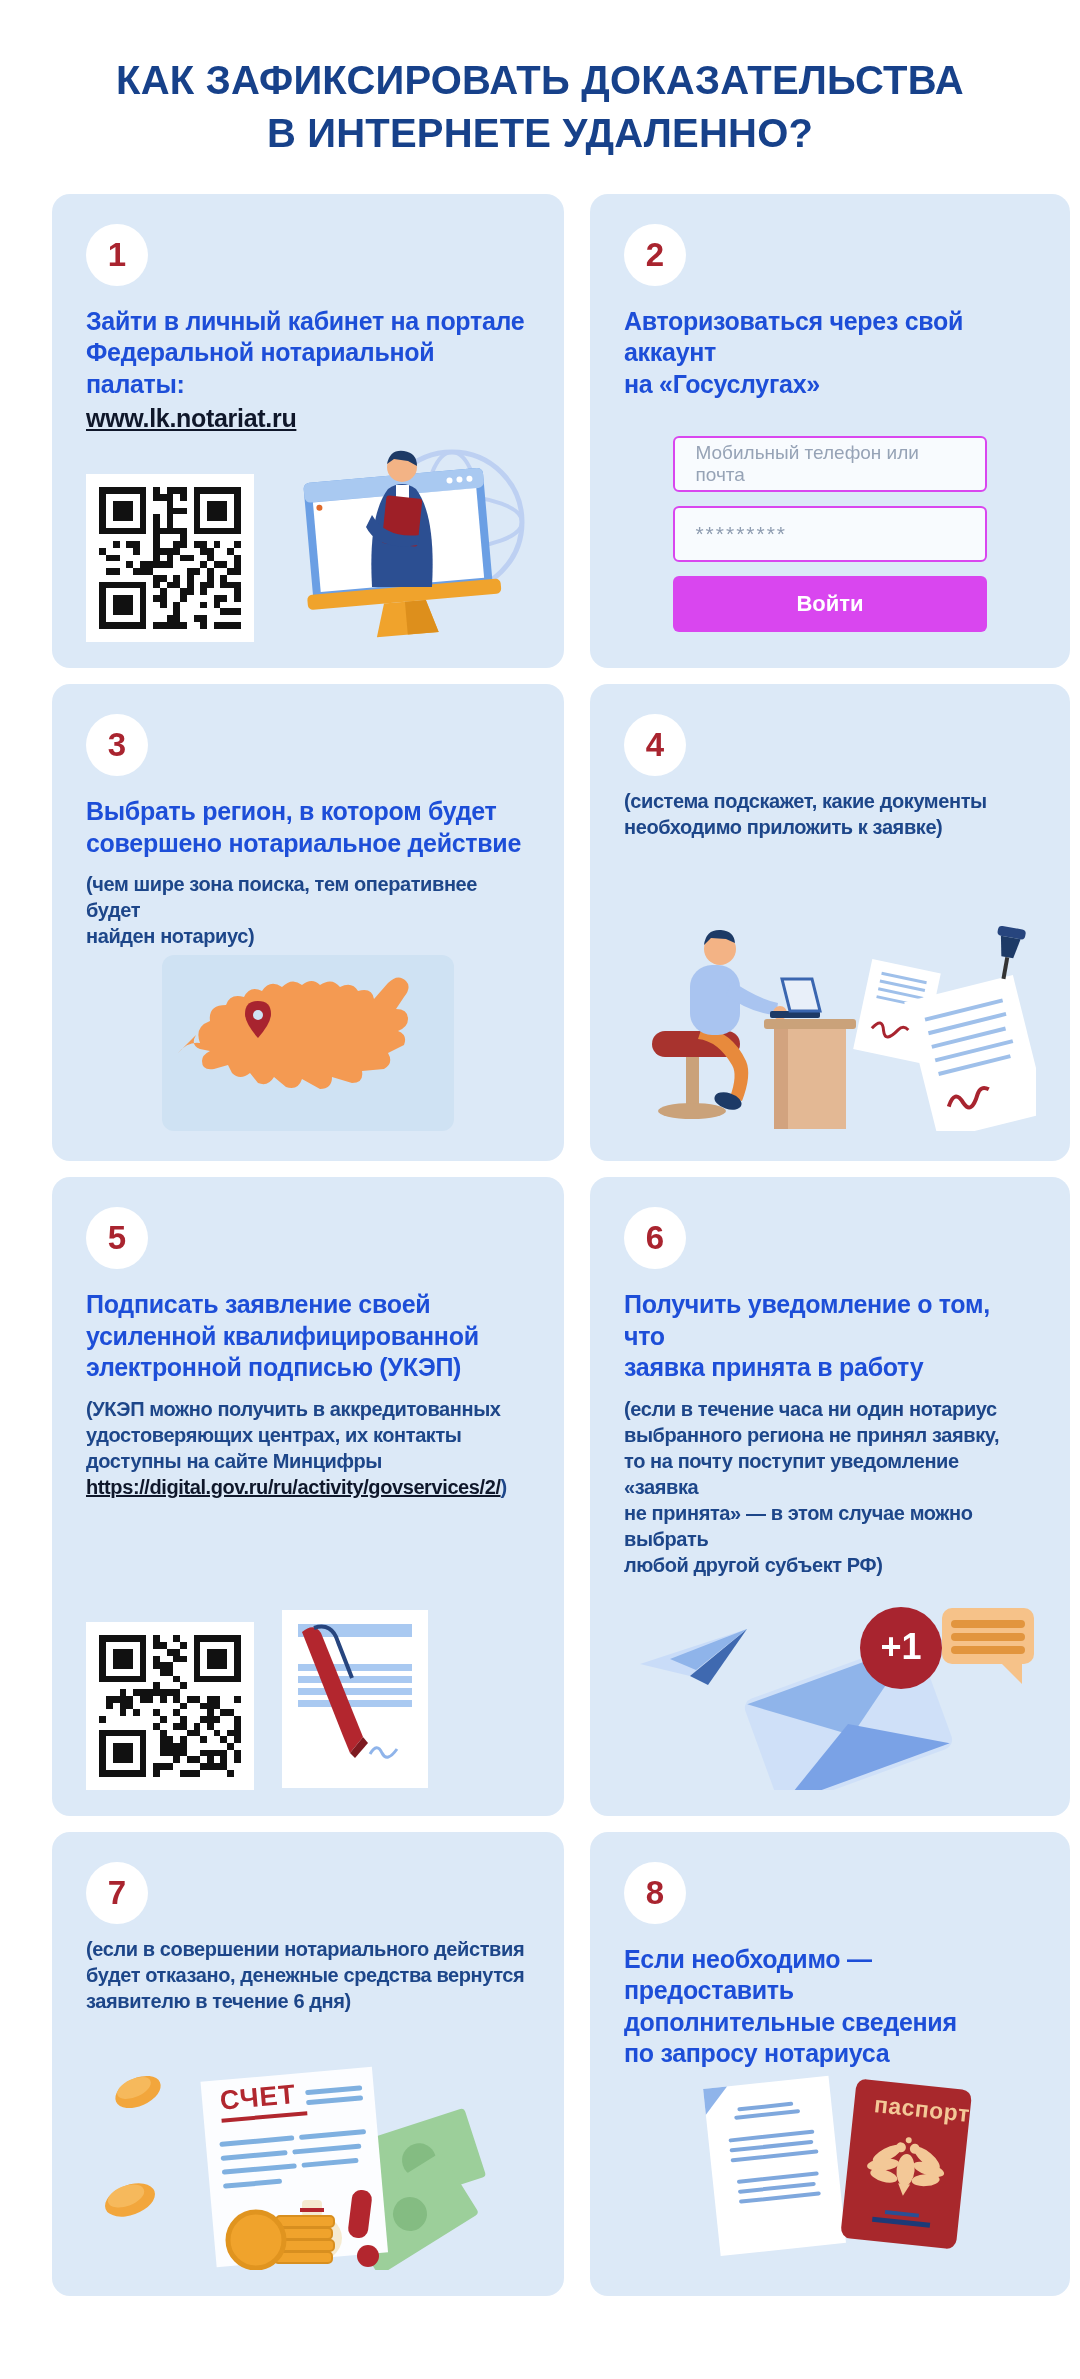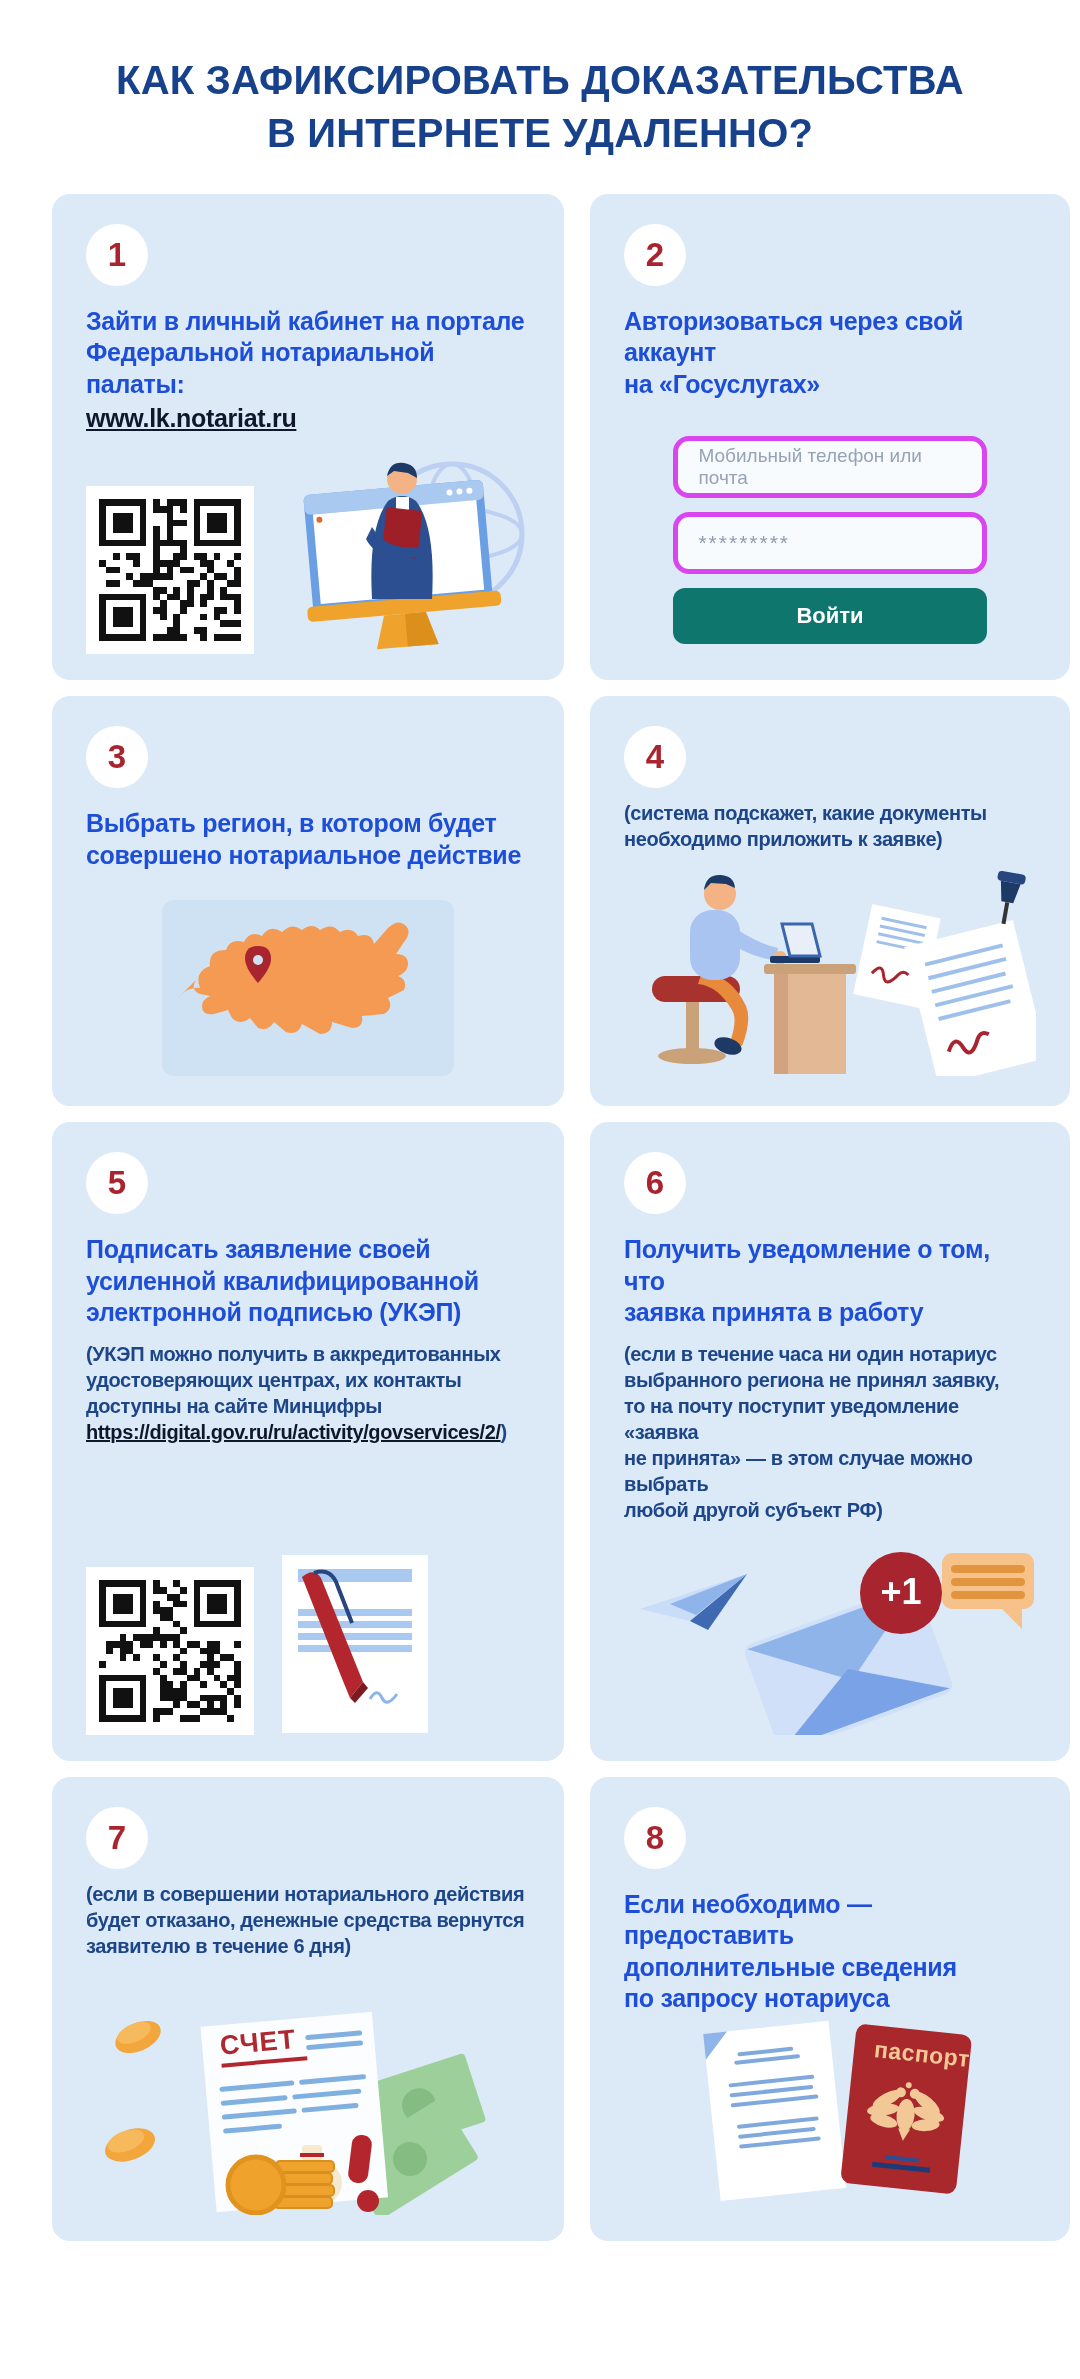--- a/index.html
+++ b/index.html
@@ -16,23 +16,23 @@
   .card-title{margin-top:20px;font-size:25px;line-height:1.26;font-weight:bold;color:#1d4ed8;white-space:pre-line;letter-spacing:-.3px;}
   .note{margin-top:12px;font-size:20px;line-height:1.3;font-weight:bold;color:#1d4689;white-space:pre-line;letter-spacing:-.4px;}
   a.link,a.note-link{color:#0f172a;text-decoration:underline;font-weight:bold;cursor:pointer;}
   a.link{font-size:25px;margin-top:4px;display:inline-block;align-self:flex-start;letter-spacing:-.3px;}
   a.note-link{font-size:20px;letter-spacing:-.4px;}
   .illus{margin-top:auto;position:relative;}
   .row{display:flex;align-items:flex-end;gap:26px;}
   .qr{width:168px;height:168px;flex:0 0 auto;}
   
   .form{width:76%;margin:36px auto 10px;display:flex;flex-direction:column;gap:14px;}
-  .input{background:#f8fbfe;border:5px solid #d946ef;border-radius:16px;height:52px;display:flex;align-items:center;padding:0 20px;color:#96a3b6;font-size:19px;}
+  .input{background:#f8fbfe;border:2px solid #d946ef;border-radius:6px;height:52px;display:flex;align-items:center;padding:0 20px;color:#96a3b6;font-size:19px;}
   .input.password{letter-spacing:2px;color:#8e9cb0;font-size:21px;}
-  .btn{background:#0f766e;color:#fff;height:56px;border-radius:12px;display:flex;align-items:center;justify-content:center;font-size:22px;font-weight:bold;cursor:pointer;}
+  .btn{background:#d946ef;color:#fff;height:56px;border-radius:6px;display:flex;align-items:center;justify-content:center;font-size:22px;font-weight:bold;cursor:pointer;}
   .map-box{width:292px;height:176px;background:#cfe2f3;border-radius:12px;margin:6px auto 4px;}
   
   .ov{position:absolute;font-weight:bold;}
   .ov-plus{left:248px;top:48px;width:58px;text-align:center;color:#fff;font-size:36px;}
   .ov-schet{left:122px;top:30px;color:#b1272f;font-size:27px;letter-spacing:1px;border-bottom:4px solid #b1272f;padding:0 10px 2px 0;transform:rotate(-5deg);}
   .ov-passport{left:210px;top:26px;color:#f3c897;font-size:23px;transform:rotate(6deg);letter-spacing:.5px;}
 </style>
 </head>
 <body>
 
@@ -217,20 +217,22 @@
       <div class="btn">Войти</div>
     </div>
   </div>
 
   <div class="card card-3">
     <div class="badge">
         <span>3</span>
       </div>
     <div class="card-title">Выбрать регион, в котором будет
 совершено нотариальное действие</div>
+    <div class="note">(чем шире зона поиска, тем оперативнее будет
+найден нотариус)</div>
     <div class="illus">
       <div class="map-box">
         <svg width="292" height="176" viewBox="0 0 292 176">
           <path fill="#f49a52" d="M16,98 q10,-12 22,-10 q-6,-16 10,-22 q-2,-16 16,-16 q4,-12 18,-8 q6,-12 18,-6 q8,-12 20,-4 q10,-10 20,-2 q10,-8 18,0 q12,-8 20,2 q12,-6 18,4 q14,-4 16,8 l14,-16 q10,-10 18,-2 q6,6 -2,16 l-8,12 q12,0 12,10 q0,8 -10,12 q10,4 6,14 l-16,8 q6,10 -4,16 l-22,2 q2,12 -10,12 l-20,-6 q0,12 -12,12 l-18,-10 q-4,12 -16,8 l-12,-10 q-6,10 -16,6 l-8,-10 q-10,8 -18,0 l-4,-8 -14,4 q-12,2 -12,-8 q0,-6 8,-10 l-10,-2 q-10,-4 -4,-14 z"></path>
           <path d="M96,46 q13,0 13,13 q0,9 -13,24 q-13,-15 -13,-24 q0,-13 13,-13 z" fill="#a8242f"></path>
           <circle cx="96" cy="60" r="5" fill="#cfe2f3"></circle>
         </svg>
       </div>
     </div>
   </div>

